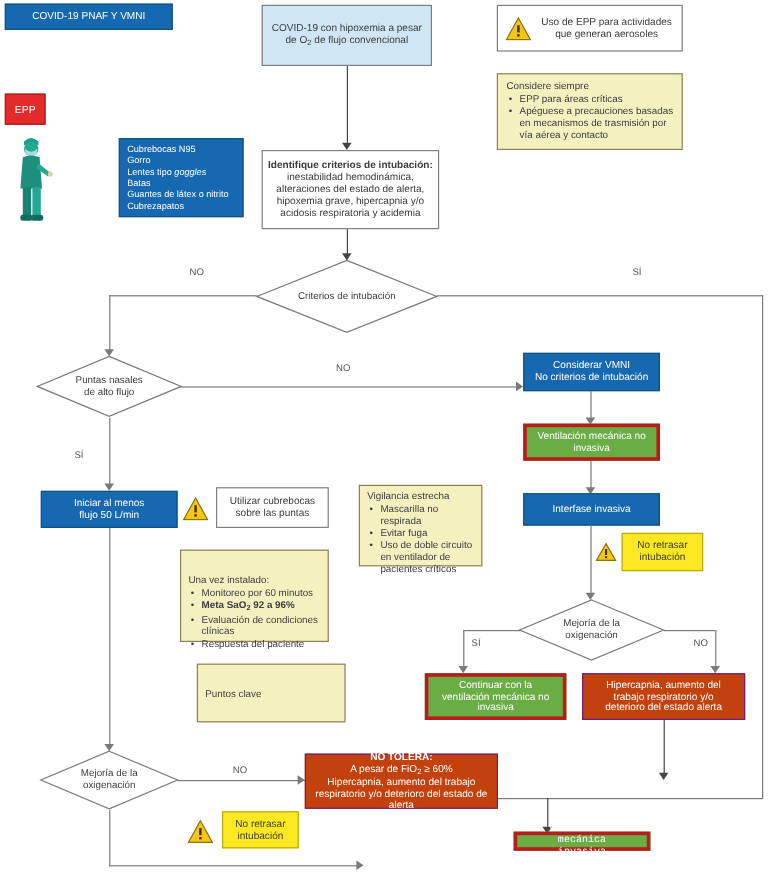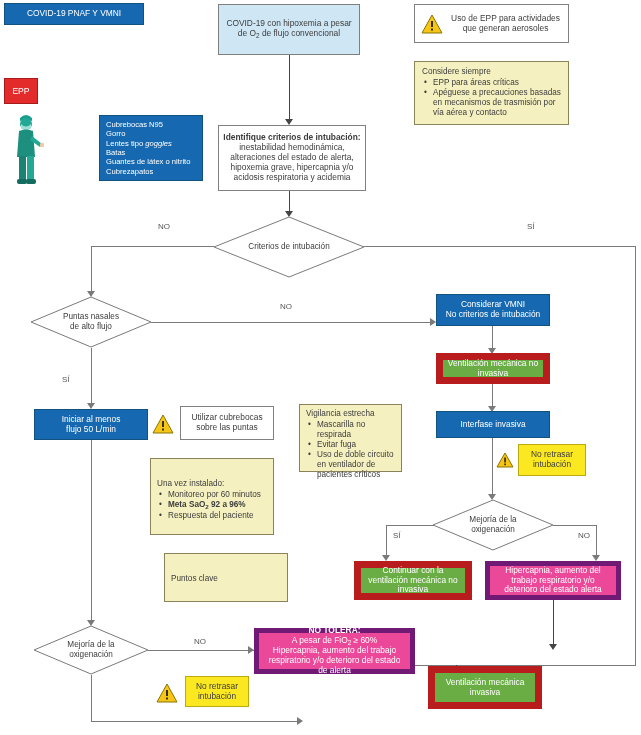--- a/index.html
+++ b/index.html
@@ -3,22 +3,22 @@
 <meta charset="utf-8">
 <style>
   html,body{margin:0;padding:0;background:#ffffff;}
   body{font-family:"Liberation Sans","DejaVu Sans",sans-serif;}
   #canvas{position:relative;width:641px;height:735px;background:#fff;overflow:hidden;}
   .node{position:absolute;box-sizing:border-box;display:flex;align-items:center;justify-content:center;text-align:center;}
   .node .txt{display:block;width:100%;padding:0 4px;line-height:1.18;}
 
   
   .blue{background:#1669b0;border:1px solid #12527f;color:#ffffff;font-size:8.4px;}
-  .green{background:#6aad45;border:7px solid #b91c1c;color:#ffffff;font-size:8.4px;}
-  .red{background:#ec4899;border:5px solid #701a75;color:#ffffff;font-size:8.4px;}
+  .green{background:#6aad45;border:3px solid #b91c1c;color:#ffffff;font-size:8.4px;}
+  .red{background:#c2410c;border:1px solid #701a75;color:#ffffff;font-size:8.4px;}
   .lightblue{background:#cfe7f5;border:1px solid #7f7f7f;color:#3c3c3c;font-size:8.4px;}
   .white{background:#ffffff;border:1px solid #808080;color:#3c3c3c;font-size:8.4px;align-items:center;}
   .cream{background:#f5f0c0;border:1px solid #8a8258;color:#3c3c3c;font-size:8.2px;}
   .yellow{background:#fbe821;border:1px solid #b9ab11;color:#3c3c3c;font-size:8.4px;}
   .redtag{background:#e32b2b;border:1px solid #a81b1b;color:#ffffff;font-size:8.6px;}
 
   .cream .txt, .note-body{text-align:left;}
   .note-title{display:block;margin-bottom:1px;}
   .note-list{margin:0;padding-left:11px;list-style:none;}
   .note-list li{position:relative;margin:0 0 0.5px 0;line-height:1.2;}
@@ -217,20 +217,21 @@
       </ul>
     </div>
   </div>
 
   <div class="node cream" style="left:150px;top:458px;width:124px;height:77px;align-items:flex-start;">
     <div class="txt note-body" style="padding:20px 4px 0 6px;">
       <span class="note-title">Una vez instalado:</span>
       <ul class="note-list">
         <li>Monitoreo por 60 minutos</li>
         <li><span class="bold">Meta SaO<span class="sub">2</span> 92 a 96%</span></li>
+        <li>Evaluación de condiciones clínicas</li>
         <li>Respuesta del paciente</li>
       </ul>
     </div>
   </div>
 
   <div class="node cream" style="left:164px;top:553px;width:124px;height:49px;align-items:center;">
     <div class="txt note-body" style="padding:4px 4px 0 6px;">
       <span class="note-title">Puntos clave</span>
     </div>
   </div>
@@ -290,17 +291,17 @@
 
   <div class="node red" style="left:254px;top:628px;width:161px;height:46px;">
     <span class="txt"><span class="bold">NO TOLERA:</span><br>A pesar de FiO<span class="sub">2</span> ≥ 60%<br>Hipercapnia, aumento del trabajo respiratorio y/o deterioro del estado de alerta</span>
   </div>
 
   <div class="ln h" style="left:415px;top:665px;width:221px;"></div>
   <div class="ln v dk" style="left:456px;top:665px;height:25px;"></div>
   <div class="arrow down" style="left:452px;top:689px;"></div>
 
 
-  <div class="node green" style="left:428px;top:666px;width:114px;height:43px;">
+  <div class="node green" style="left:428px;top:693px;width:114px;height:16px;font-family:Liberation Mono, monospace;">
     <span class="txt">Ventilación mecánica<br>invasiva</span>
   </div>
 
 </div>
 
 </body></html>

